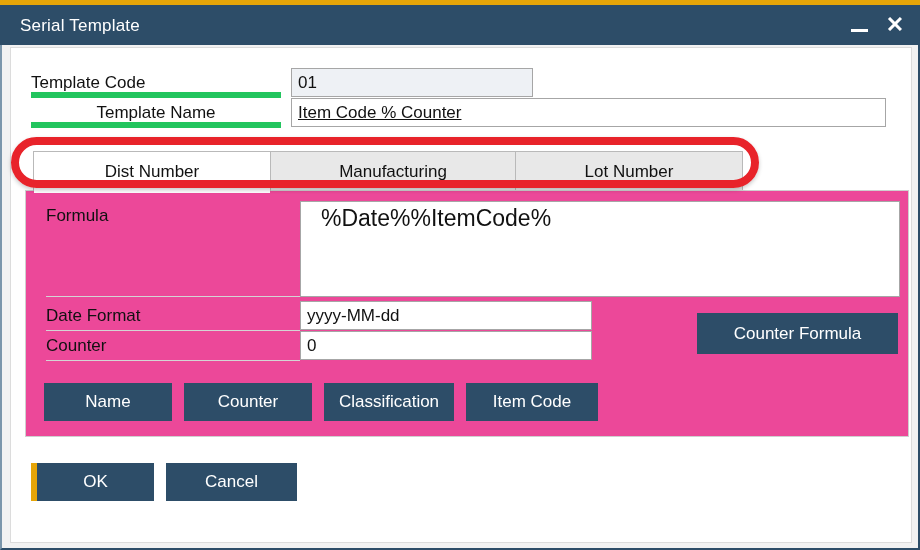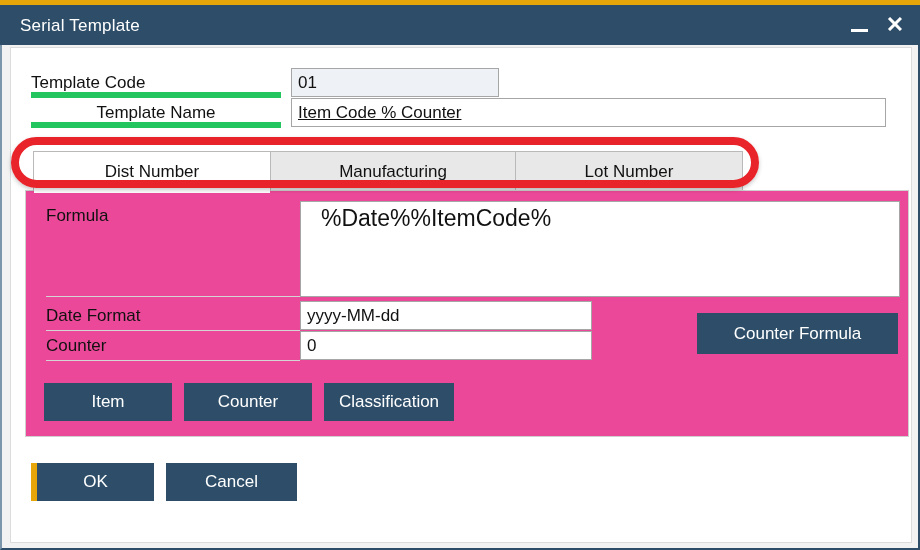--- a/index.html
+++ b/index.html
@@ -82,21 +82,21 @@
     border: 1px solid #a6a6a6;
     background: #ffffff;
     font-size: 17px; color: #111111;
     padding: 0 6px;
     white-space: nowrap; overflow: hidden;
   }
   .text-input.readonly { background: #eef1f5; }
 
   #row-code      { left: 20px; top: 20px; width: 855px; }
   #row-code .field-label { width: 250px; }
-  #row-code .text-input  { left: 260px; width: 208px; }
+  #row-code .text-input  { left: 260px; width: 242px; }
 
   #row-name      { left: 20px; top: 50px; width: 855px; }
   #row-name .field-label { width: 250px; text-align: center; }
   #row-name .text-input  { left: 260px; width: 595px; text-decoration: underline; }
 
   
   .tabs {
     position: absolute; left: 22px; top: 103px;
     width: 710px; height: 40px;
     display: flex;
@@ -265,28 +265,31 @@
 
         <div class="panel-label counter-label">Counter</div>
         <div class="text-input input-counter">0</div>
 
         <div class="btn btn-validate">
           <span>Counter Formula</span>
         </div>
 
         <div class="token-row">
           <div class="btn token-btn tok-0">
-            <span>Item</span>
+            <span>Name</span>
           </div>
           <div class="btn token-btn tok-1">
             <span>Counter</span>
           </div>
           <div class="btn token-btn tok-2">
             <span>Classification</span>
           </div>
+          <div class="btn token-btn tok-3">
+            <span>Item Code</span>
+          </div>
         </div>
 
       </div>
 
       <div class="footer">
         <div class="btn btn-ok">
           <span>OK</span>
         </div>
         <div class="btn btn-cancel">
           <span>Cancel</span>

